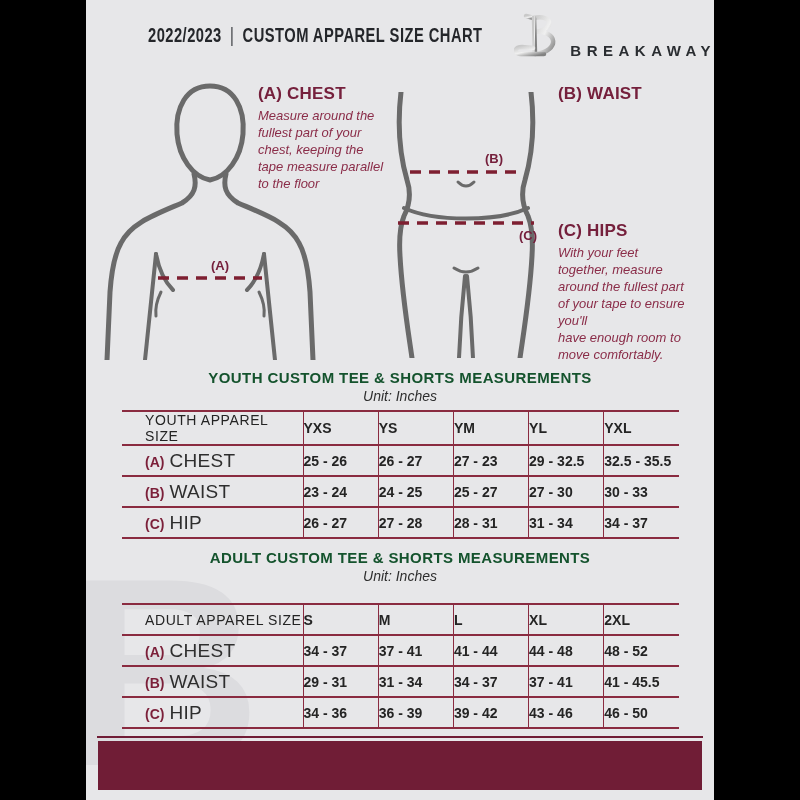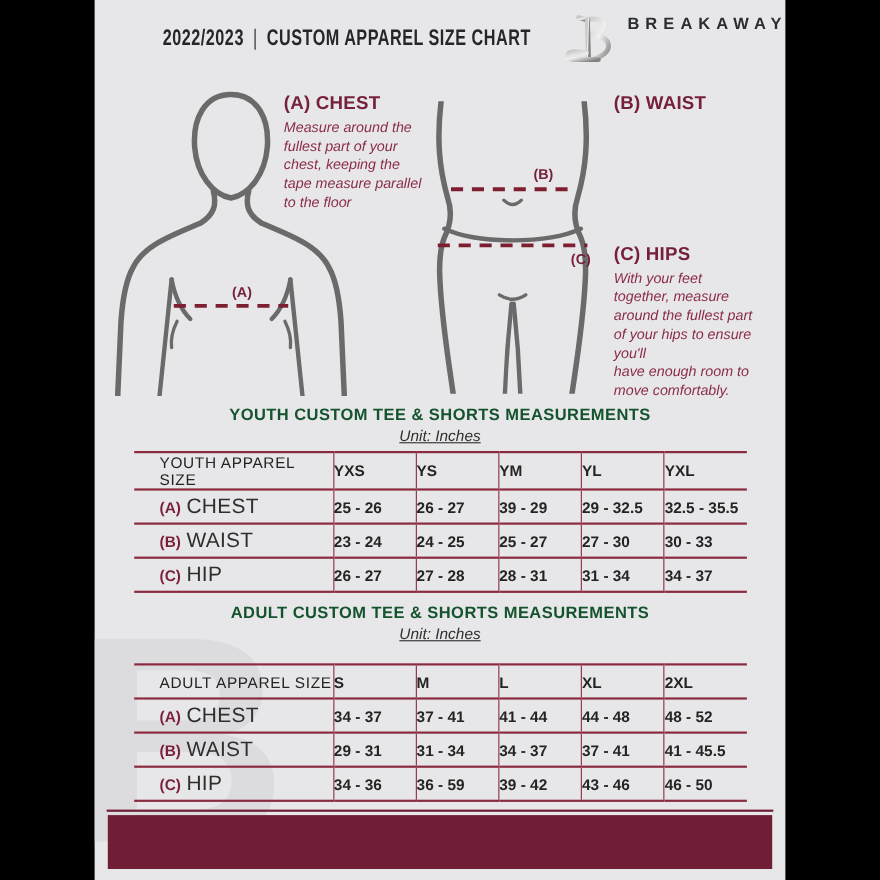--- a/index.html
+++ b/index.html
@@ -7,37 +7,37 @@
   .stage { position:relative; width:800px; height:800px; background:#000; overflow:hidden; }
   .page  { position:absolute; left:86px; top:0; width:628px; height:800px; background:#e7e7e9; overflow:hidden; }
 
   
   .header { position:absolute; left:0; top:0; width:100%; height:72px;
             display:flex; align-items:center; justify-content:space-between;
             padding:0 26px 0 34px;margin-left:28px; }
   .doc-title { display:inline-block; transform:scaleY(1.28) scaleX(0.92); transform-origin:left center;
                font-weight:bold; font-size:16px; letter-spacing:.5px; color:#24262a; white-space:nowrap; }
   .doc-title .sep { font-weight:normal; padding:0 9px; color:#3a3d41; }
-  .brand { display:flex; align-items:flex-start; gap:12px; }
+  .brand { display:flex; align-items:flex-end; gap:12px; }
   .brand-name { font-weight:bold; font-size:15px; letter-spacing:5.5px; color:#2a2d31; }
 
   
   .figure { position:absolute; }
   .marker { position:absolute; width:60px; text-align:center; font-weight:bold;
             font-size:13px; color:#75203c; }
   .instruction { position:absolute; }
   .instruction h3 { font-size:17px; font-weight:bold; color:#75203c; letter-spacing:.2px; }
   .instruction p  { margin-top:3px; font-size:13px; line-height:17px; font-style:italic;
                     color:#8a2c48; white-space:pre-line; }
 
   
   .sec-title { position:absolute; left:0; width:100%; text-align:center;
                font-size:15px; font-weight:bold; letter-spacing:.4px; color:#14532d; }
   .sec-unit  { position:absolute; left:0; width:100%; text-align:center;
-               font-size:14px; font-style:italic; color:#2f2f2f;text-decoration:underline; }
+               font-size:14px; font-style:italic; color:#2f2f2f; }
 
   
   .tbl-wrap { position:absolute; left:36px; }
   table.size-table { border-collapse:collapse; table-layout:fixed; width:557px; }
   table.size-table col.c0 { width:181px; }
   table.size-table col.c  { width:75.2px; }
   table.size-table td { height:31px; border-top:2px solid #8a2b40; text-align:left;
                         font-size:14px; color:#242424; background:transparent; }
   table.size-table td + td { border-left:1.5px solid #8a2b40; }
   table.size-table tr:last-child td { border-bottom:2px solid #8a2b40; }
@@ -131,21 +131,21 @@
 to the floor</p>
       </div>
       <div class="instruction" style="left:472px; top:84px; width:170px;">
         <h3>(B) WAIST</h3>
       </div>
       <div class="instruction" style="left:472px; top:221px; width:170px;">
         <h3>(C) HIPS</h3>
         <p>With your feet
 together, measure
 around the fullest part
-of your hips to ensure
+of your tape to ensure
 you'll
 have enough room to
 move comfortably.</p>
       </div>
 
       <div class="sec-title" style="top:369px;">YOUTH CUSTOM TEE &amp; SHORTS MEASUREMENTS</div>
       <div class="sec-unit" style="top:388px;">Unit: Inches</div>
       <div class="tbl-wrap" style="top:410px;">
         <table class="size-table">
           <colgroup>
@@ -162,21 +162,21 @@
               <td class="sz">YXS</td>
               <td class="sz">YS</td>
               <td class="sz">YM</td>
               <td class="sz">YL</td>
               <td class="sz">YXL</td>
             </tr>
             <tr>
               <td class="lbl"><span class="pfx">(A)</span><span class="rl">CHEST</span></td>
               <td class="val">25 - 26</td>
               <td class="val">26 - 27</td>
-              <td class="val">39 - 29</td>
+              <td class="val">27 - 23</td>
               <td class="val">29 - 32.5</td>
               <td class="val">32.5 - 35.5</td>
             </tr>
             <tr>
               <td class="lbl"><span class="pfx">(B)</span><span class="rl">WAIST</span></td>
               <td class="val">23 - 24</td>
               <td class="val">24 - 25</td>
               <td class="val">25 - 27</td>
               <td class="val">27 - 30</td>
               <td class="val">30 - 33</td>
@@ -226,21 +226,21 @@
               <td class="lbl"><span class="pfx">(B)</span><span class="rl">WAIST</span></td>
               <td class="val">29 - 31</td>
               <td class="val">31 - 34</td>
               <td class="val">34 - 37</td>
               <td class="val">37 - 41</td>
               <td class="val">41 - 45.5</td>
             </tr>
             <tr>
               <td class="lbl"><span class="pfx">(C)</span><span class="rl">HIP</span></td>
               <td class="val">34 - 36</td>
-              <td class="val">36 - 59</td>
+              <td class="val">36 - 39</td>
               <td class="val">39 - 42</td>
               <td class="val">43 - 46</td>
               <td class="val">46 - 50</td>
             </tr>
           </tbody>
         </table>
       </div>
 
       <div class="footer-line"></div>
       <div class="footer-bar"></div>

